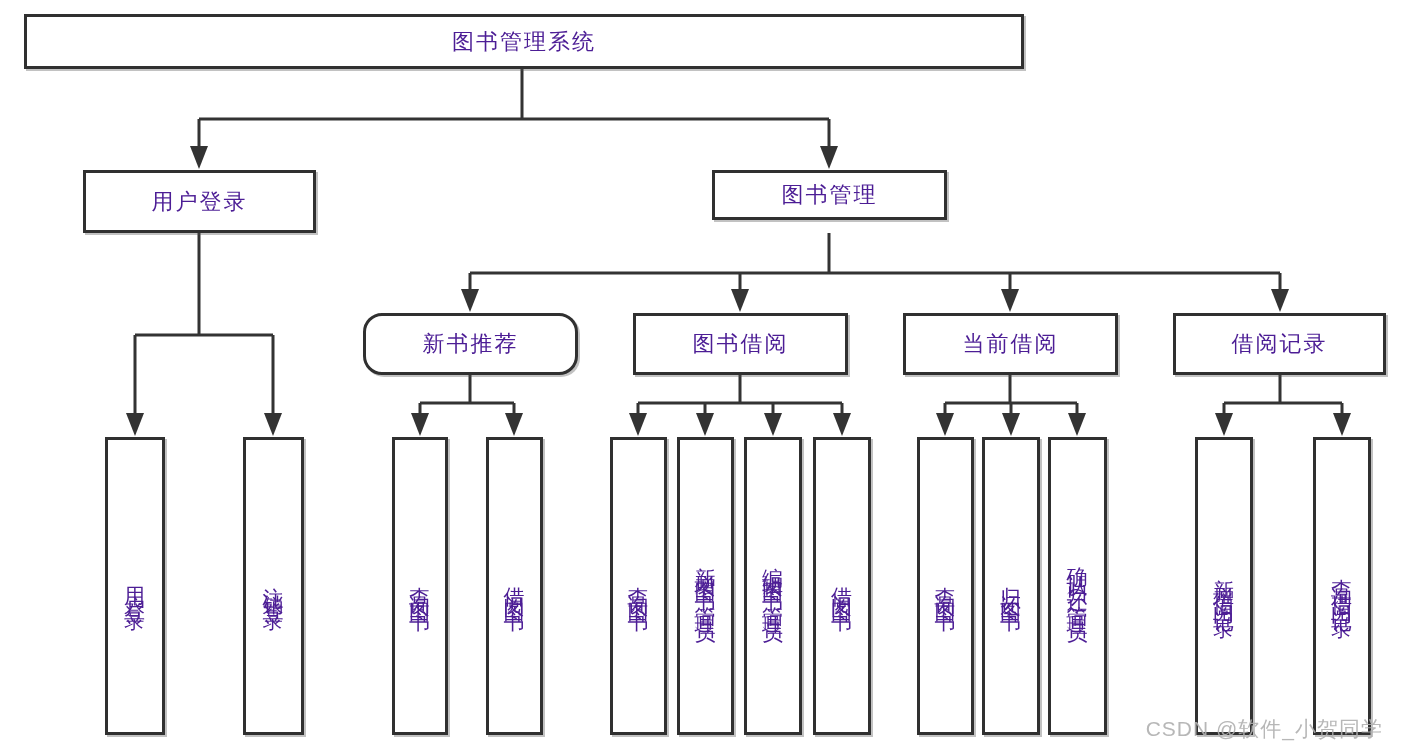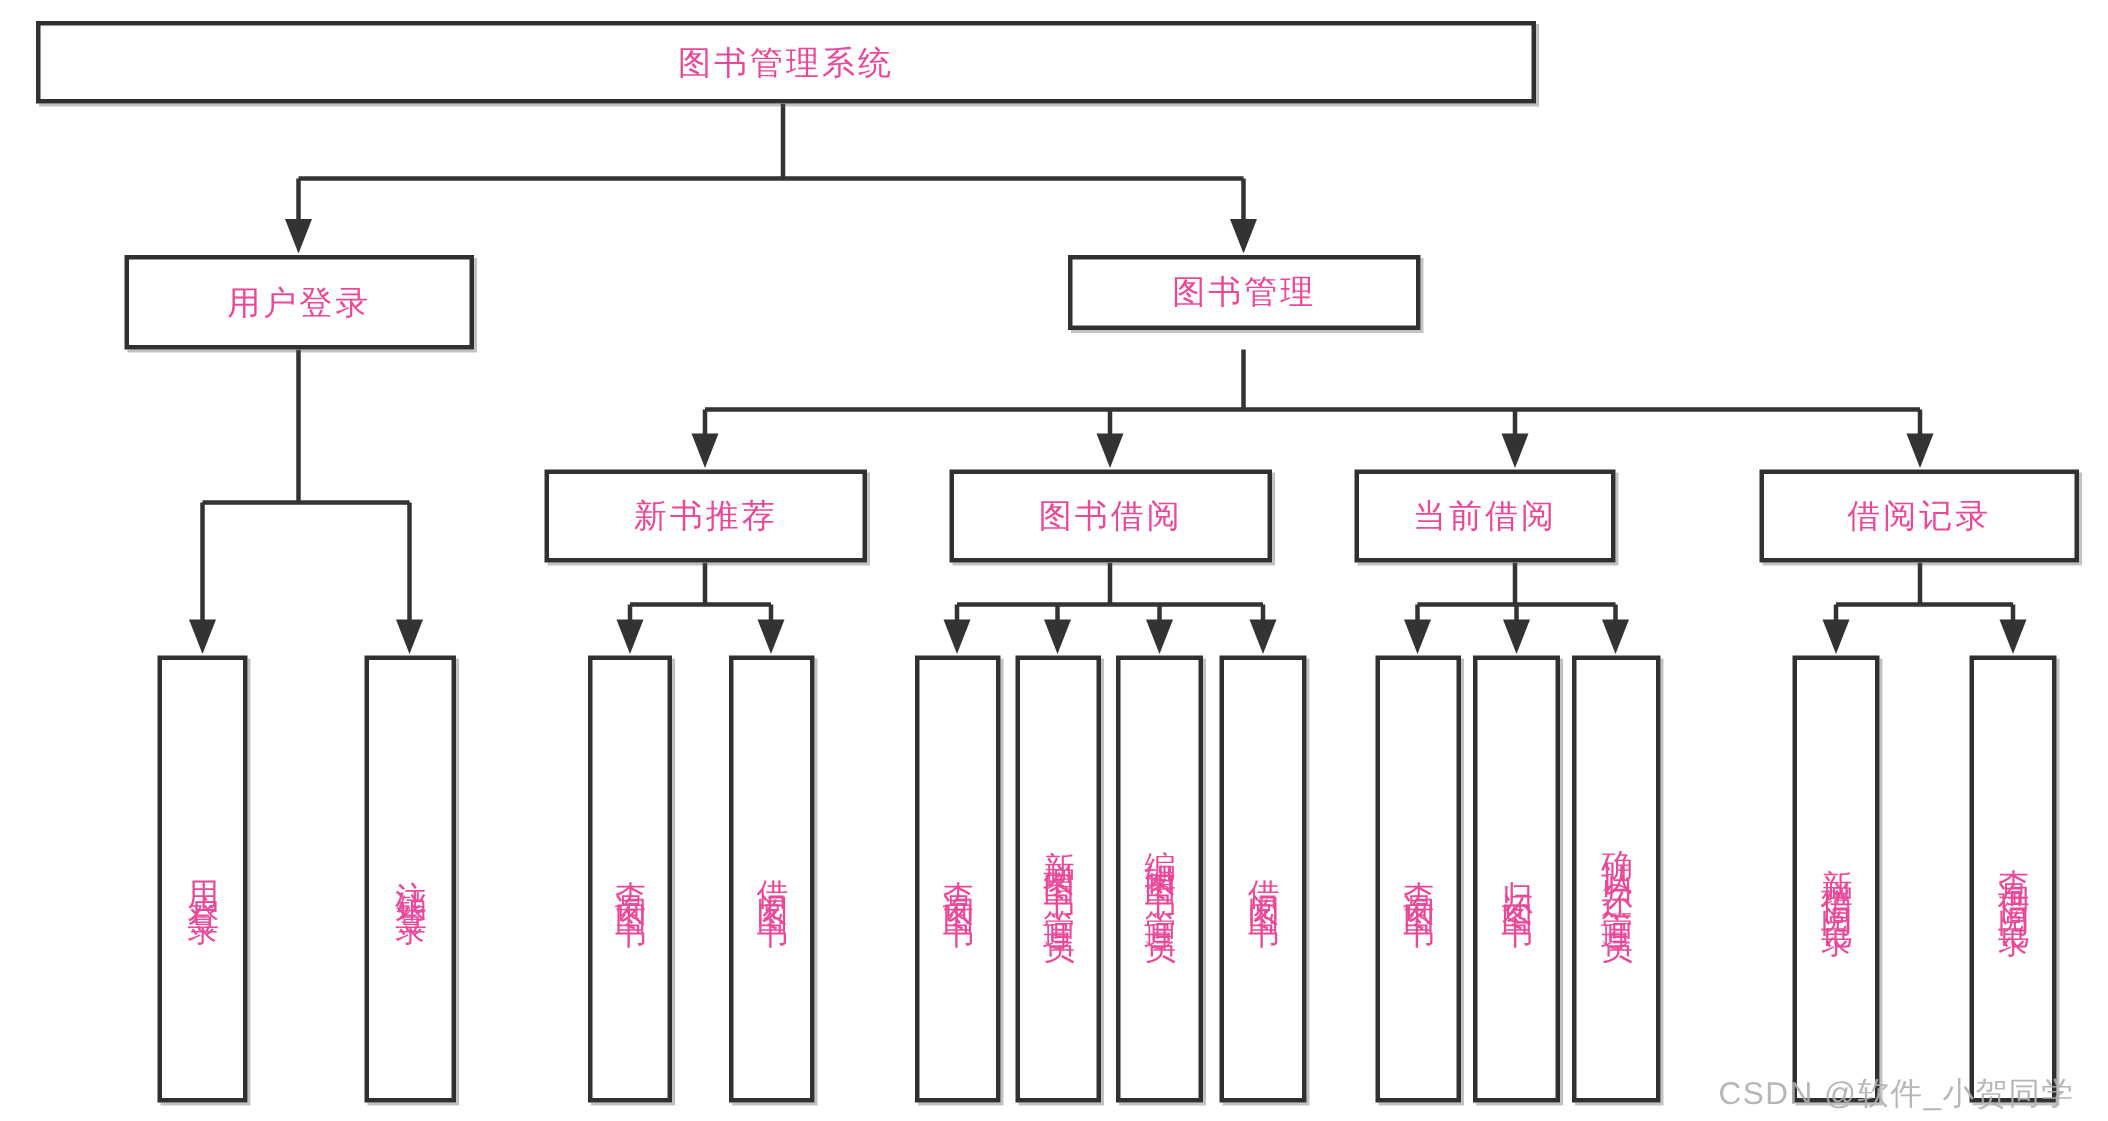--- a/index.html
+++ b/index.html
@@ -33,44 +33,44 @@
   }
   .node {
     position: absolute;
     box-sizing: border-box;
     background: #ffffff;
     border: 3px solid #303030;
     box-shadow: 2px 2px 0 rgba(80,80,80,0.35);
     display: flex;
     align-items: center;
     justify-content: center;
-    color: #ec4899;
+    color: #4c1d95;
   }
   .node.h .node-label {
     font-size: 22px;
     letter-spacing: 2px;
     white-space: nowrap;
   }
   .node.v .node-label {
     writing-mode: vertical-rl;
     text-orientation: mixed;
     font-size: 21px;
     letter-spacing: 8px;
     line-height: 1;
     white-space: nowrap;
   }
   
   #n-root   { left: 24px;  top: 14px;  width: 1000px; height: 55px; }
   
   #n-userlogin { left: 83px;  top: 170px; width: 233px; height: 63px; }
   #n-bookmgmt  { left: 712px; top: 170px; width: 235px; height: 50px; }
   
-  #n-newrec    { left: 363px;  top: 313px; width: 215px; height: 62px; }
+  #n-newrec    { left: 363px;  top: 313px; width: 215px; height: 62px; border-radius: 19px; }
   #n-borrowing { left: 633px;  top: 313px; width: 215px; height: 62px; text-align: center; }
-  #n-current   { left: 903px;  top: 313px; width: 174px; height: 62px; }
+  #n-current   { left: 903px;  top: 313px; width: 215px; height: 62px; }
   #n-records   { left: 1173px; top: 313px; width: 213px; height: 62px; }
   
   .leaf { top: 437px; height: 298px; }
   #l-login     { left: 105px;  width: 60px; }
   #l-logout    { left: 243px;  width: 61px; }
   #l-query1    { left: 392px;  width: 56px; }
   #l-borrow1   { left: 486px;  width: 57px; }
   #l-query2    { left: 610px;  width: 57px; }
   #l-addbook   { left: 677px;  width: 57px; }
   #l-editbook  { left: 744px;  width: 58px; }

